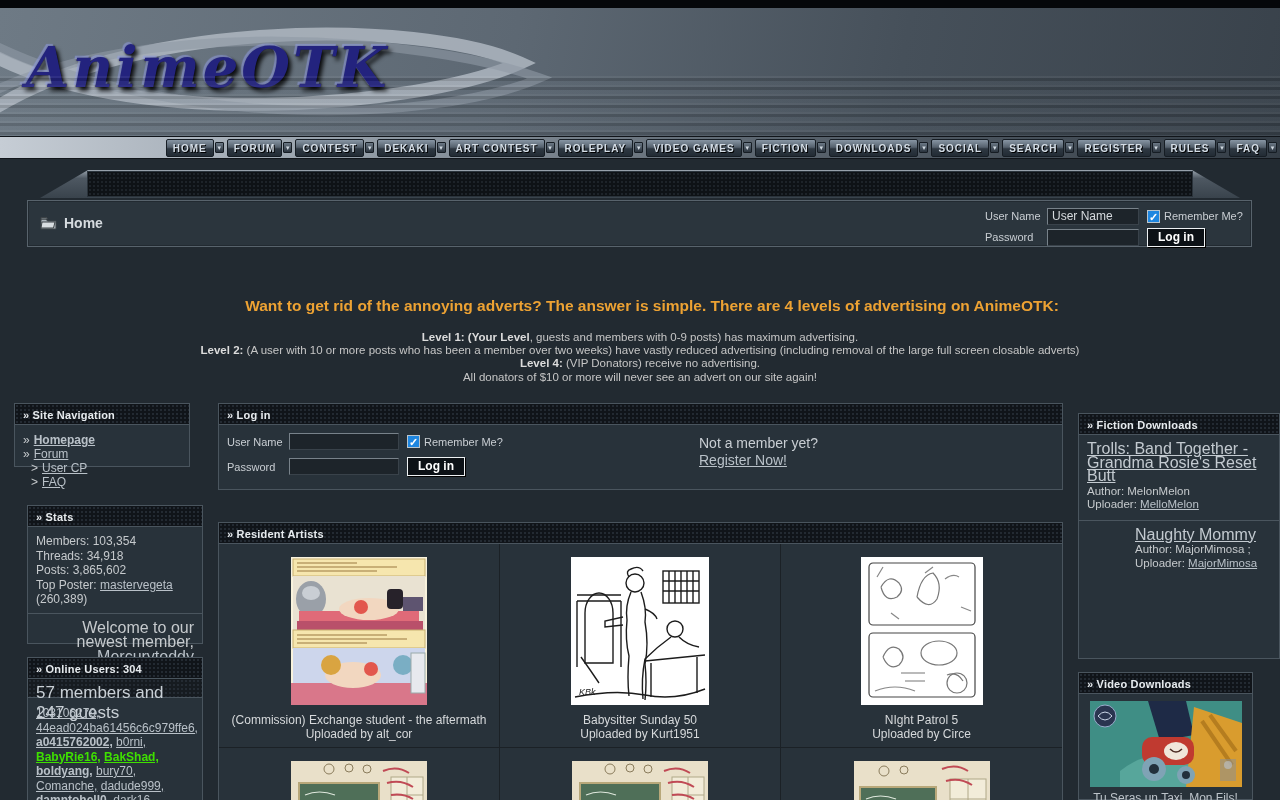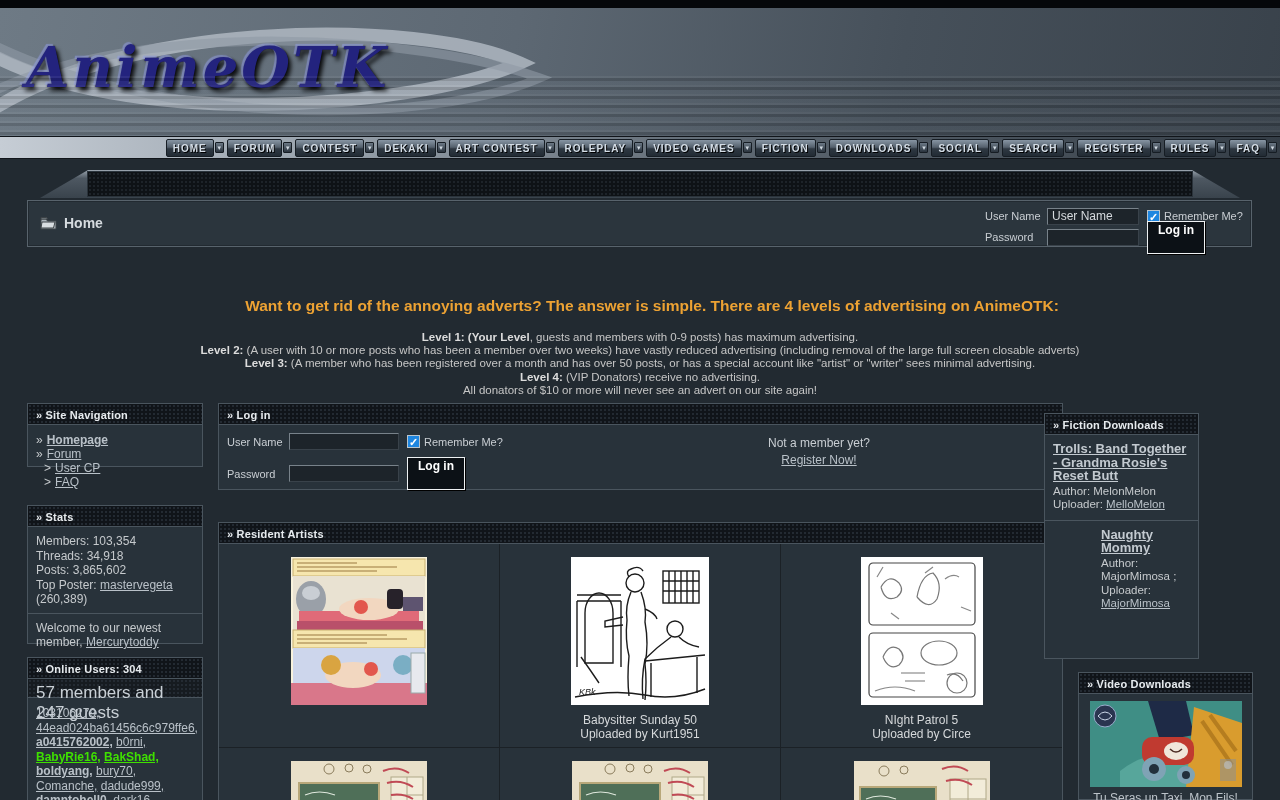--- a/index.html
+++ b/index.html
@@ -58,59 +58,59 @@
     color:#d6dbdf; font-size:14px; font-weight:bold; }
 
   .mini-login { position:absolute; right:6px; top:4px; width:260px; font-size:11px; color:#c9ced3; }
   .mini-row { display:flex; align-items:center; height:20px; margin-top:1px; }
   .mini-row label { width:62px; }
   .tb { width:92px; height:17px; background:#1d242a; border:1px solid #78828a; border-right-color:#39424a; border-bottom-color:#39424a;
     color:#d6dade; font-size:12px; padding:0 4px; font-family:"Liberation Sans",sans-serif; }
   .chk { width:13px; height:13px; background:#1e86e0; border:1px solid #b9c5cd; color:#fff; font-size:11px;
     line-height:12px; text-align:center; font-weight:bold; margin:0 4px 0 8px; }
   .btn-login { background:#0c1116; color:#fff; font-weight:bold; font-size:12px; border:1px solid #eef1f3;
-    box-shadow:1px 1px 0 #000; padding:1px 10px 16px; margin-left:8px; font-family:"Liberation Sans",sans-serif; }
+    box-shadow:1px 1px 0 #000; padding:1px 10px 2px; margin-left:8px; font-family:"Liberation Sans",sans-serif; }
 
   
   .ad-title { position:absolute; left:12px; top:297px; width:1280px; text-align:center;
     color:#eda233; font-size:15.5px; font-weight:bold; }
   .ad-lines { position:absolute; left:40px; top:331px; width:1200px; text-align:center;
     color:#c6c6c6; font-size:11.5px; line-height:13.2px; }
   .ad-lines .b { color:#dcdcdc; }
 
   
-  .p-sitenav { left:27px; top:403px; width:176px; height:64px; }
+  .p-sitenav { left:14px; top:403px; width:176px; height:64px; }
   .p-sitenav .panel-b div { line-height:12px; padding:1px 0; }
   .p-sitenav .pre { margin-right:4px; color:#c6cacd; text-decoration:none; }
 
   .p-stats { left:27px; top:505px; width:176px; height:139px; }
   .p-stats .sec1 { padding:7px 8px 6px; border-bottom:1px solid #4a555e; line-height:14.5px; }
   .p-stats .sec2 { padding:7px 8px; line-height:14.5px; }
 
   .p-online { left:27px; top:657px; width:176px; height:160px; }
   .p-online .panel-b { line-height:14.5px; }
 
   .p-login { left:218px; top:403px; width:845px; height:87px; }
   .p-login .panel-b { position:relative; height:64px; }
   .lg-row { position:absolute; display:flex; align-items:center; font-size:11px; color:#c9ced3; }
   .p-login .tb { width:110px; }
-  .not-member { position:absolute; left:480px; top:10px; width:240px; text-align:center; font-size:12px; color:#c9ced3; line-height:17px; }
+  .not-member { position:absolute; left:480px; top:10px; width:240px; text-align:left; font-size:14px; color:#c9ced3; line-height:17px; }
 
   .p-artists { left:218px; top:522px; width:845px; height:400px; }
   .art-grid { display:grid; grid-template-columns:1fr 1fr 1fr; }
   .art-cell { padding:13px 6px 6px; text-align:center; border-right:1px solid #1b2126; }
   .art-cell:last-child { border-right:none; }
   .art-img { display:inline-block; background:#fff; }
   .art-cap { margin-top:5px; font-size:12px; color:#d6d9db; line-height:13.5px; }
   .art-row2 .art-cell { border-top:1px solid #1b2126; }
 
-  .p-fiction { left:1044px; top:413px; width:155px; height:246px; }
+  .p-fiction { left:1078px; top:413px; width:202px; height:246px; }
   .fic-item { padding:7px 8px 8px; border-bottom:1px solid #4a555e; font-size:11.5px; line-height:13.5px; color:#c6cacd; }
   .fic-item:last-child { border-bottom:none;margin-left:48px; }
-  .fic-title { display:block; font-size:13px; font-weight:bold; color:#c3cad0; text-decoration:underline; margin-bottom:2px; }
+  .fic-title { display:block; font-size:16px; font-weight:normal; color:#c3cad0; text-decoration:underline; margin-bottom:2px; }
 
   .p-video { left:1078px; top:672px; width:175px; height:128px; }
   .p-video .panel-b { text-align:center; padding-top:7px; }
   .vid-link { display:inline-block; margin-top:4px; font-size:12px; color:#bcc3c9; text-decoration:underline; }
 </style>
 </head>
 <body>
 
 <div class="topstrip"></div>
 <div class="site-header">
@@ -206,21 +206,20 @@
       <input class="tb" type="password" style="">
       <button class="btn-login">Log in</button>
     </div>
   </div>
 </div>
 
 <div class="ad-title">Want to get rid of the annoying adverts? The answer is simple. There are 4 levels of advertising on AnimeOTK:</div>
 <div class="ad-lines">
   <div><span class="b">Level 1: (Your Level</span><span>, guests and members with 0-9 posts) has maximum advertising.</span></div>
   <div><span class="b">Level 2:</span><span> (A user with 10 or more posts who has been a member over two weeks) have vastly reduced advertising (including removal of the large full screen closable adverts)</span></div>
-  <div><span class="b">Level 3:</span><span> (A member who has been registered over a month and has over 50 posts, or has a special account like "artist" or "writer" sees minimal advertising.</span></div>
   <div><span class="b">Level 4:</span><span> (VIP Donators) receive no advertising.</span></div>
   <div><span>All donators of $10 or more will never see an advert on our site again!</span></div>
 </div>
 
 <div class="panel p-sitenav">
   <div class="panel-h">» Site Navigation</div>
   <div class="panel-b">
     <div><span class="pre">»</span><a class="link b">Homepage</a></div>
     <div><span class="pre">»</span><a class="link">Forum</a></div>
     <div style="padding-left:8px;"><span class="pre">&gt;</span><a class="link">User CP</a></div>
@@ -230,21 +229,21 @@
 
 <div class="panel p-stats">
   <div class="panel-h">» Stats</div>
   <div class="sec1" style="font-size:12px;color:#c6cacd;">
     <div>Members: 103,354</div>
     <div>Threads: 34,918</div>
     <div>Posts: 3,865,602</div>
     <div><span>Top Poster: </span><a class="link">mastervegeta</a></div>
     <div>(260,389)</div>
   </div>
-  <div class="sec2" style="font-size:12px;color:#c6cacd;">
+  <div class="sec2" style="font-size:16px;color:#c6cacd;text-align:right;">
     <span>Welcome to our newest member, </span><a class="link">Mercurytoddy</a>
   </div>
 </div>
 
 <div class="panel p-online">
   <div class="panel-h">» Online Users: 304</div>
   <div class="panel-sub">57 members and 247 guests</div>
   <div class="panel-b">
     <a class="link">103106279,</a>
     <a class="link">44ead024ba61456c6c979ffe6,</a>
@@ -306,20 +305,24 @@
         <rect x="2" y="73" width="132" height="18" fill="#f6e6ae" stroke="#c8b070"></rect>
         <path d="M6,78 h90 M6,82 h110 M6,86 h70" stroke="#9a7840" stroke-width="1"></path>
         <rect x="2" y="91" width="132" height="55" fill="#cdd6ec"></rect>
         <rect x="0" y="126" width="136" height="22" fill="#d9778a"></rect>
         <ellipse cx="62" cy="118" rx="28" ry="13" fill="#f2d7c0"></ellipse>
         <circle cx="40" cy="108" r="10" fill="#d9a441"></circle>
         <circle cx="80" cy="112" r="7" fill="#e2574d"></circle>
         <circle cx="112" cy="108" r="10" fill="#7aaec4"></circle>
         <rect x="120" y="96" width="14" height="40" fill="#e7e9ee" stroke="#9aa"></rect>
       </svg>
+      <div class="art-cap">
+        <div>(Commission) Exchange student - the aftermath</div>
+        <div>Uploaded by alt_cor</div>
+      </div>
     </div>
     <div class="art-cell">
       <svg class="art-img" width="138" height="148" viewBox="0 0 138 148">
         <rect width="138" height="148" fill="#ffffff"></rect>
         <g fill="none" stroke="#1c1c1c" stroke-width="1.4">
           <rect x="92" y="14" width="36" height="32"></rect>
           <path d="M98,14 v32 M104,14 v32 M110,14 v32 M116,14 v32 M122,14 v32 M92,24 h36 M92,34 h36"></path>
           <path d="M6,38 h44 M6,44 v66 M50,44 v66 M6,44 h44"></path>
           <path d="M14,56 a14,20 0 0 1 28,0 v50 h-28 z"></path>
           <path d="M10,100 q10,14 18,26"></path>

